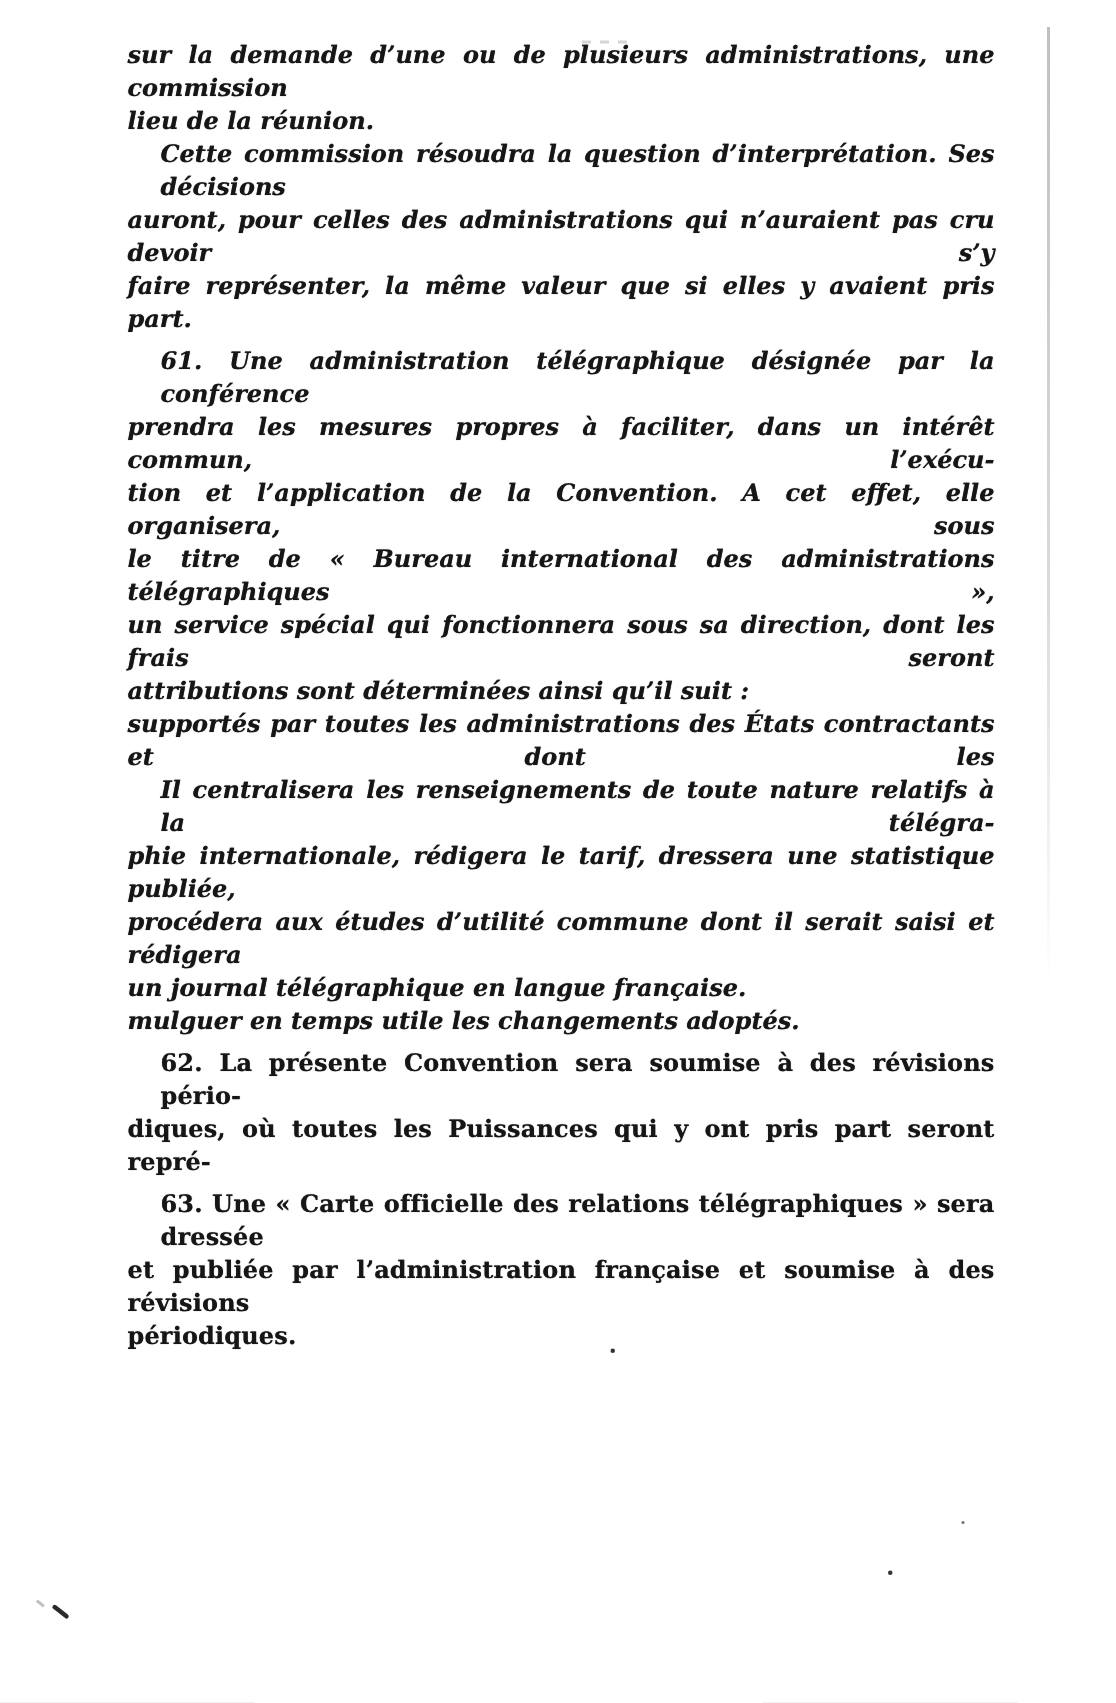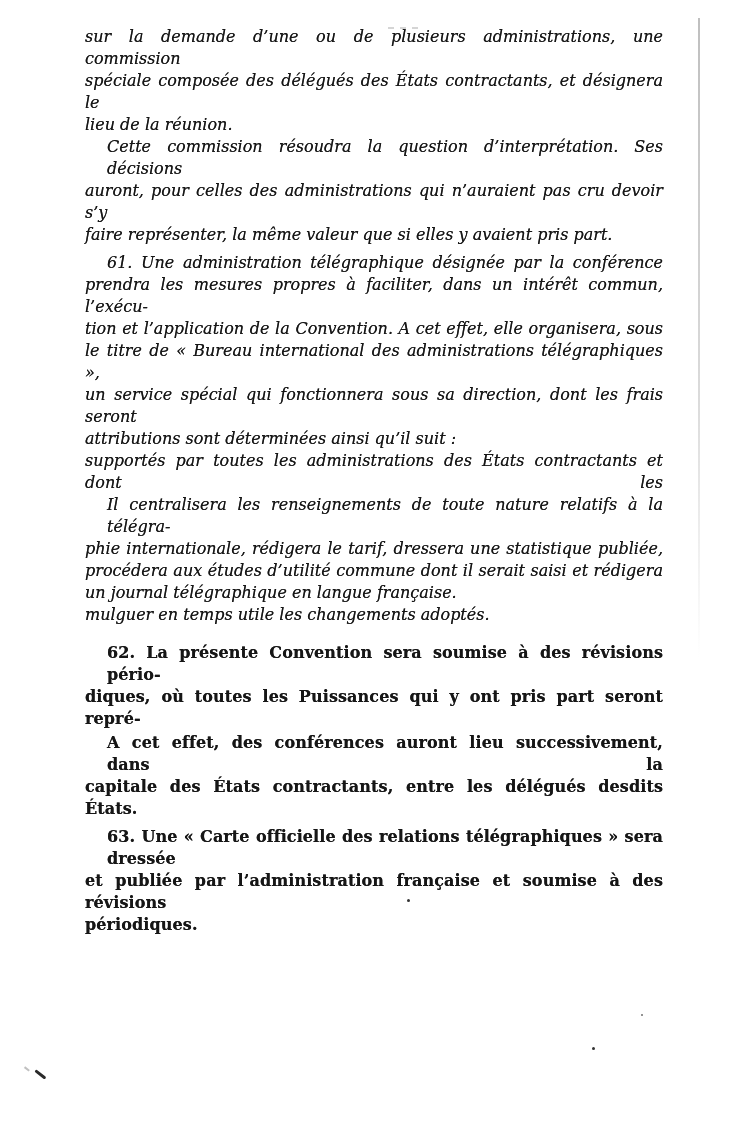--- a/index.html
+++ b/index.html
@@ -14,21 +14,21 @@
   }
   .text-column {
     position: absolute;
     left: 85px;
     top: 26px;
     width: 578px;
     font-size: 16px;
     line-height: 22px;
     text-shadow: 0 0 0.55px rgba(10,10,10,0.75);
   }
-  .para { margin: 0; }
+  .para { margin: 0; font-weight: bold; }
   .para.italic { font-style: italic; }
   .para.roman { font-weight: 600; letter-spacing: 0.1px; }
   .line { text-align: justify; text-align-last: justify; }
   .line.last { text-align-last: left; }
   .line.indent { padding-left: 22px; }
   .seg-italic { font-style: italic; }
   .seg-bold { font-weight: bold; }
   
   .page-edge-line {
     position: absolute;
@@ -67,21 +67,20 @@
 </style>
 </head>
 <body>
 
 <div class="page">
   <div class="page-edge-line"></div>
   <div class="top-smudge"></div>
   <div class="text-column">
       <div class="para italic">
         <div class="line">sur la demande d’une ou de plusieurs administrations, une commission</div>
-        <div class="line">spéciale composée des délégués des États contractants, et désignera le</div>
         <div class="line last">lieu de la réunion.</div>
       </div>
       <div class="para italic">
         <div class="line indent">Cette commission résoudra la question d’interprétation. Ses décisions</div>
         <div class="line">auront, pour celles des administrations qui n’auraient pas cru devoir s’y</div>
         <div class="line last">faire représenter, la même valeur que si elles y avaient pris part.</div>
       </div>
       <div class="para italic" style="margin-top: 6px;">
         <div class="line indent">61. Une administration télégraphique désignée par la conférence</div>
         <div class="line">prendra les mesures propres à faciliter, dans un intérêt commun, l’exécu-</div>
@@ -93,27 +92,23 @@
       </div>
       <div class="para italic">
         <div class="line indent">Il centralisera les renseignements de toute nature relatifs à la télégra-</div>
         <div class="line">phie internationale, rédigera le tarif, dressera une statistique publiée,</div>
         <div class="line">procédera aux études d’utilité commune dont il serait saisi et rédigera</div>
         <div class="line last">un journal télégraphique en langue française.</div>
       </div>
       <div class="para italic">
         <div class="line last">mulguer en temps utile les changements adoptés.</div>
       </div>
-      <div class="para roman" style="margin-top: 16px;">
+      <div class="para roman" style="margin-top: 6px;">
         <div class="line indent">62. La présente Convention sera soumise à des révisions pério-</div>
         <div class="line">diques, où toutes les Puissances qui y ont pris part seront repré-</div>
-      </div>
-      <div class="para roman" style="margin-top: 2px;">
-        <div class="line indent">A cet effet, des conférences auront lieu successivement, dans la</div>
-        <div class="line last">capitale des États contractants, entre les délégués desdits États.</div>
       </div>
       <div class="para roman" style="margin-top: 6px;">
         <div class="line indent">63. Une « Carte officielle des relations télégraphiques » sera dressée</div>
         <div class="line">et publiée par l’administration française et soumise à des révisions</div>
         <div class="line last">périodiques.</div>
       </div>
     </div>
   <div class="pen-tick"></div>
   <div class="pen-mark"></div>
   <div class="speck speck-1"></div>

